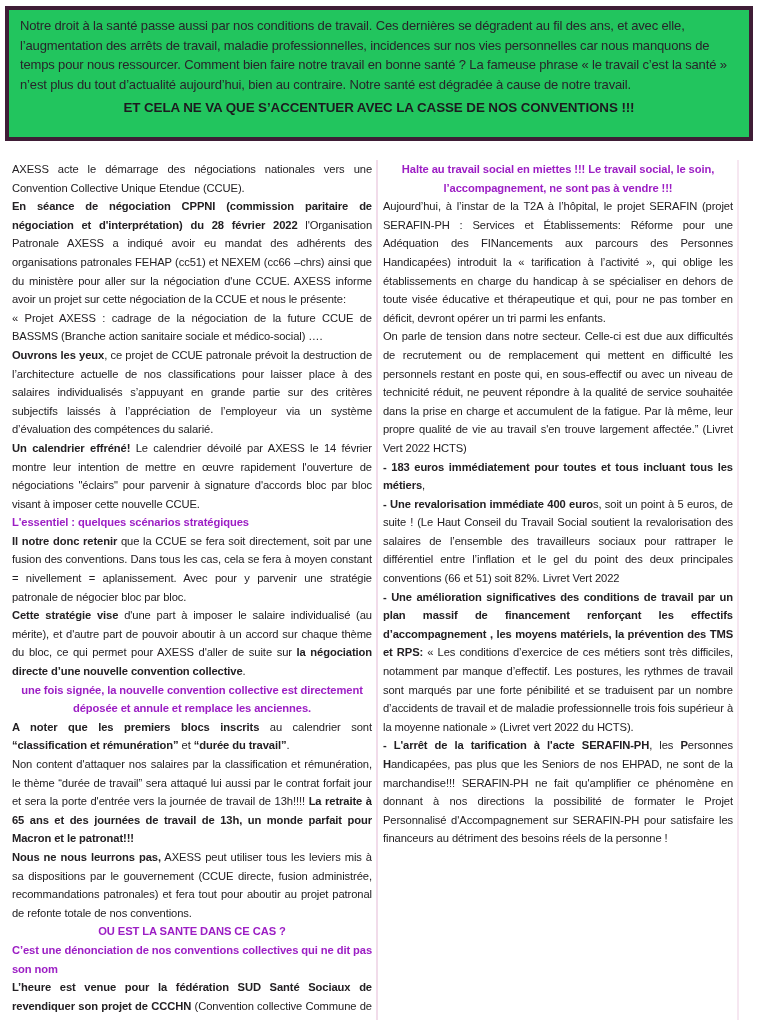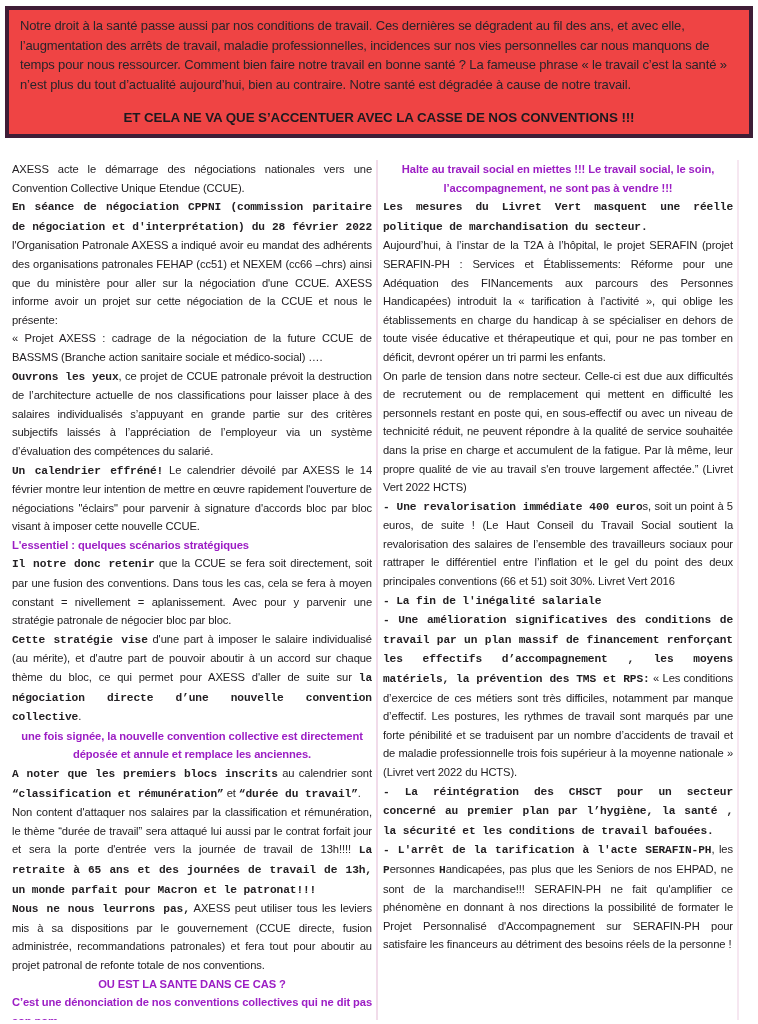--- a/index.html
+++ b/index.html
@@ -11,29 +11,29 @@
     overflow: hidden;
     position: relative;
   }
   .page { position: absolute; inset: 0; }
 
   
   .header-box {
     position: absolute; left: 5px; top: 6px; width: 748px;
     box-sizing: border-box;
     border: 4px solid #3f1d36;
-    background: #ef4444;
-    padding: 6px 11px 7px 11px;
+    background: #22c55e;
+    padding: 6px 11px 20px 11px;
   }
   .header-body {
     font-size: 13px; line-height: 19.6px; letter-spacing: -0.15px;
     color: #28242a; text-align: left;
   }
   .header-emphasis {
-    margin-top: 14px;
+    margin-top: 4px;
     text-align: center; font-weight: bold;
     font-size: 13.4px; line-height: 19px; letter-spacing: -0.1px;
     color: #1d1a1f;
   }
 
   
   .columns {
     position: absolute; left: 12px; top: 160px; bottom: 4px; right: 4px;
     display: flex; align-items: stretch;
     overflow: hidden;
@@ -42,21 +42,21 @@
     font-size: 11.2px; line-height: 18.6px; letter-spacing: -0.1px;
     text-align: justify; color: #232023;
   }
   .col-left  { width: 360px; }
   .col-right { width: 350px; }
   .v-divider { width: 2px; background: #f1dcea; margin: 0 5px 0 4px; }
   .v-edge    { width: 2px; background: #f6e7f1; margin-left: 4px; }
 
   .para { margin: 0; }
   .para.center { text-align: center; }
-  .b { font-weight: bold; font-family: Liberation Mono, monospace; }
+  .b { font-weight: bold; }
   .m { color: #9c1ec4; font-weight: bold; }
 </style>
 </head>
 <body>
 
 <div class="page">
 
   <div class="header-box">
     <div class="header-body">Notre droit à la santé passe aussi par nos conditions de travail. Ces dernières se dégradent au fil des ans, et avec elle, l’augmentation des arrêts de travail, maladie professionnelles, incidences sur nos vies personnelles car nous manquons de temps pour nous ressourcer. Comment bien faire notre travail en bonne santé ? La fameuse phrase « le travail c’est la santé » n’est plus du tout d’actualité aujourd’hui, bien au contraire. Notre santé est dégradée à cause de notre travail.</div>
     <div class="header-emphasis">ET CELA NE VA QUE S’ACCENTUER AVEC LA CASSE DE NOS CONVENTIONS !!!</div>
@@ -76,25 +76,23 @@
         <p class="para"><span class="b">A noter que les premiers blocs inscrits</span><span> au calendrier sont </span><span class="b">“classification et rémunération”</span><span> et </span><span class="b">“durée du travail”</span><span>.</span></p>
         <p class="para"><span>Non content d'attaquer nos salaires par la classification et rémunération, le thème “durée de travail” sera attaqué lui aussi par le contrat forfait jour et sera la porte d'entrée vers la journée de travail de 13h!!!! </span><span class="b">La retraite à 65 ans et des journées de travail de 13h, un monde parfait pour Macron et le patronat!!!</span></p>
         <p class="para"><span class="b">Nous ne nous leurrons pas,</span><span> AXESS peut utiliser tous les leviers mis à sa dispositions par le gouvernement (CCUE directe, fusion administrée, recommandations patronales) et fera tout pour aboutir au projet patronal de refonte totale de nos conventions.</span></p>
         <p class="para center"><span class="m">OU EST LA SANTE DANS CE CAS ?</span></p>
         <p class="para"><span class="m">C’est une dénonciation de nos conventions collectives qui ne dit pas son nom</span></p>
         <p class="para"><span class="b">L’heure est venue pour la fédération SUD Santé Sociaux de revendiquer son projet de CCCHN</span><span> (Convention collective Commune de Haut Niveau) et d'apporter ses propositions, reprenant le meilleur de toutes les conventions et les améliorant, </span></p>
       </div>
     <div class="v-divider"></div>
     <div class="col col-right">
         <p class="para center"><span class="m">Halte au travail social en miettes !!! Le travail social, le soin, l’accompagnement, ne sont pas à vendre !!!</span></p>
-        <p class="para"><span class="b">Les mesures du Livret Vert masquent une réelle politique de marchandisation du secteur.</span></p>
         <p class="para"><span>Aujourd’hui, à l’instar de la T2A à l’hôpital, le projet SERAFIN (projet SERAFIN-PH : Services et Établissements: Réforme pour une Adéquation des FINancements aux parcours des Personnes Handicapées) introduit la « tarification à l’activité », qui oblige les établissements en charge du handicap à se spécialiser en dehors de toute visée éducative et thérapeutique et qui, pour ne pas tomber en déficit, devront opérer un tri parmi les enfants.</span></p>
         <p class="para"><span>On parle de tension dans notre secteur. Celle-ci est due aux difficultés de recrutement ou de remplacement qui mettent en difficulté les personnels restant en poste qui, en sous-effectif ou avec un niveau de technicité réduit, ne peuvent répondre à la qualité de service souhaitée dans la prise en charge et accumulent de la fatigue. Par là même, leur propre qualité de vie au travail s'en trouve largement affectée.” (Livret Vert 2022 HCTS)</span></p>
-        <p class="para"><span class="b">- Une revalorisation immédiate 400 euro</span><span>s, soit un point à 5 euros, de suite ! (Le Haut Conseil du Travail Social soutient la revalorisation des salaires de l’ensemble des travailleurs sociaux pour rattraper le différentiel entre l’inflation et le gel du point des deux principales conventions (66 et 51) soit 30%. Livret Vert 2016</span></p>
-        <p class="para"><span class="b">- La fin de l'inégalité salariale</span></p>
+        <p class="para"><span class="b">- 183 euros immédiatement pour toutes et tous incluant tous les métiers</span><span>,</span></p>
+        <p class="para"><span class="b">- Une revalorisation immédiate 400 euro</span><span>s, soit un point à 5 euros, de suite ! (Le Haut Conseil du Travail Social soutient la revalorisation des salaires de l’ensemble des travailleurs sociaux pour rattraper le différentiel entre l’inflation et le gel du point des deux principales conventions (66 et 51) soit 82%. Livret Vert 2022</span></p>
         <p class="para"><span class="b">- Une amélioration significatives des conditions de travail par un plan massif de financement renforçant les effectifs d’accompagnement , les moyens matériels, la prévention des TMS et RPS:</span><span> « Les conditions d’exercice de ces métiers sont très difficiles, notamment par manque d’effectif. Les postures, les rythmes de travail sont marqués par une forte pénibilité et se traduisent par un nombre d’accidents de travail et de maladie professionnelle trois fois supérieur à la moyenne nationale » (Livret vert 2022 du HCTS).</span></p>
-        <p class="para"><span class="b">- La réintégration des CHSCT pour un secteur concerné au premier plan par l’hygiène, la santé , la sécurité et les conditions de travail bafouées.</span></p>
         <p class="para"><span class="b">- L'arrêt de la tarification à l'acte SERAFIN-PH</span><span>, les </span><span class="b">P</span><span>ersonnes </span><span class="b">H</span><span>andicapées, pas plus que les Seniors de nos EHPAD, ne sont de la marchandise!!! SERAFIN-PH ne fait qu'amplifier ce phénomène en donnant à nos directions la possibilité de formater le Projet Personnalisé d'Accompagnement sur SERAFIN-PH pour satisfaire les financeurs au détriment des besoins réels de la personne !</span></p>
       </div>
     <div class="v-edge"></div>
   </div>
 
 </div>
 
 </body></html>

